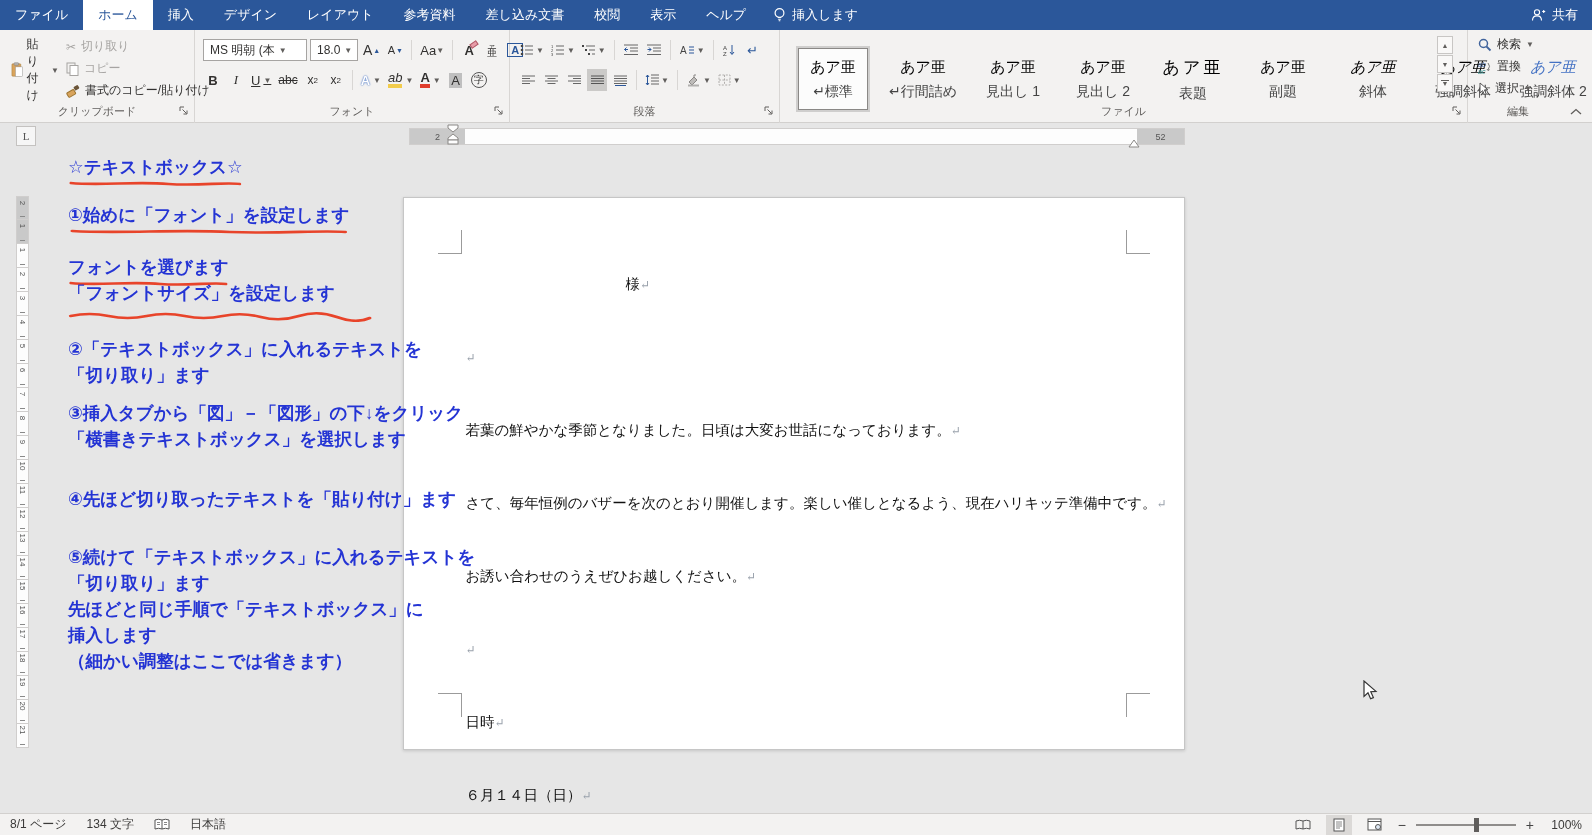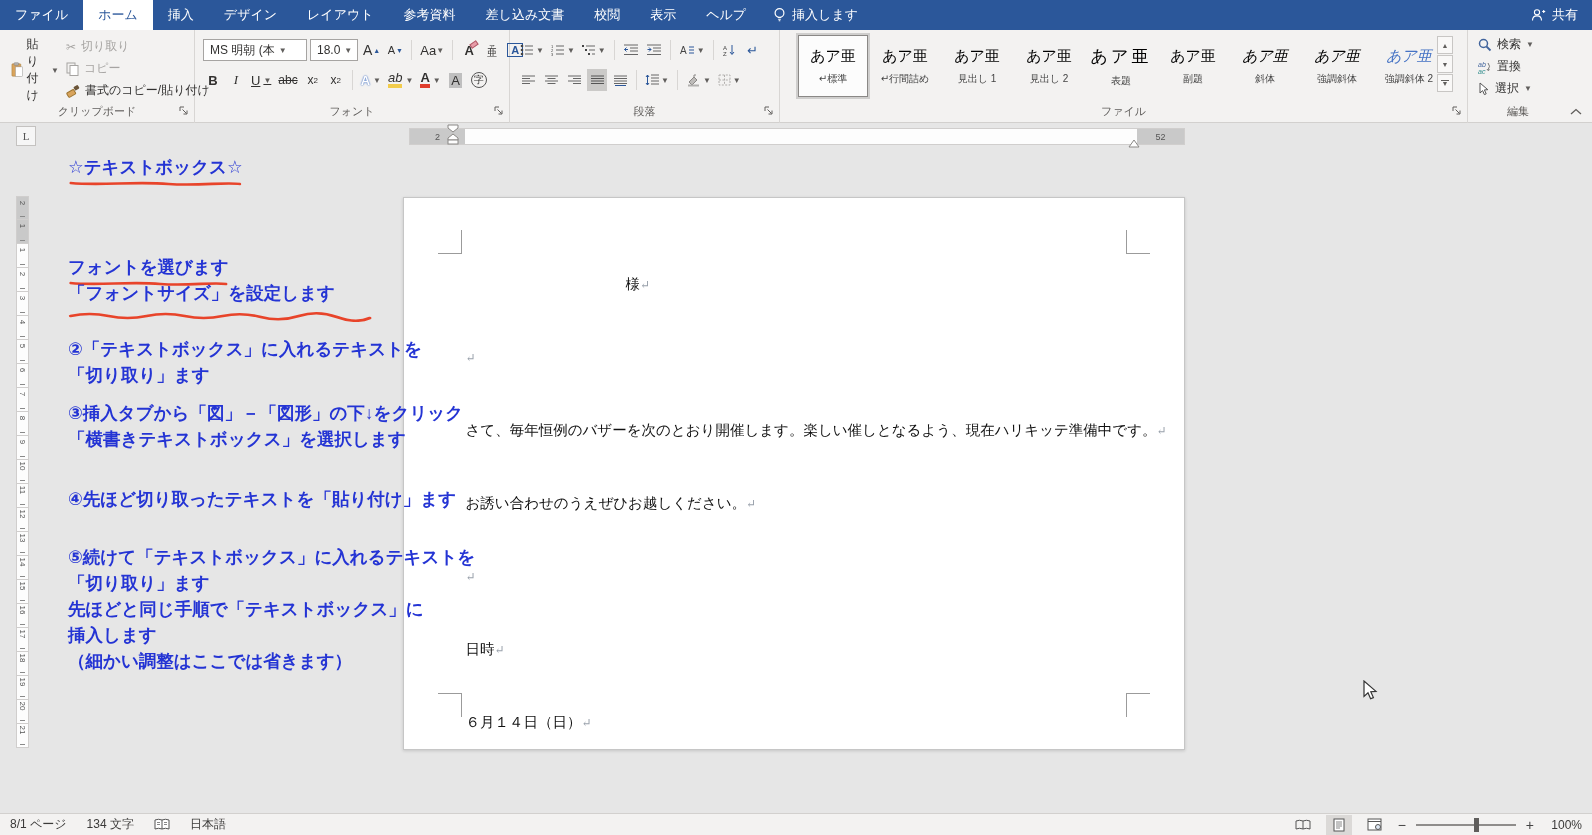--- a/index.html
+++ b/index.html
@@ -55,28 +55,28 @@
   .a-outline { color:#fff; text-shadow:0 0 1px #4472c4,0 0 2px #4472c4; font-weight:bold; }
   .a-shade { background:#bfbfbf; padding:0 2px; }
   .enclose { border:1px solid #555; border-radius:50%; font-size:10px; width:16px; height:16px; display:flex; align-items:center; justify-content:center; }
   .ruby-ic { display:inline-flex; flex-direction:column; align-items:center; line-height:6px; }
   .ruby-ic .rb-top { font-size:6px; }
   .ruby-ic .rb-main { font-size:10px; }
   .erase-a { position:relative; font-weight:bold; }
   .erase-a i { position:absolute; right:-4px; top:-1px; width:8px; height:5px; background:#e79ca8; transform:rotate(-35deg); border:1px solid #b05a68; font-style:normal;}
 
   
-  .styles-gallery { position:absolute; left:6px; top:5px; display:flex; gap:2px;padding-left:12px; }
+  .styles-gallery { position:absolute; left:6px; top:18px; display:flex; gap:20px;padding-left:12px; }
   .style-card { width:70px; height:62px; display:flex; flex-direction:column; align-items:center; justify-content:center; gap:6px; border:1px solid transparent; }
   .style-card.selected { border:1px solid #8a8886; outline:2px solid #cfcecd; background:#fcfcfc; }
   .style-sample { font-size:15px; color:#000; white-space:nowrap; }
   .style-card.italic .style-sample { font-style:italic; font-family:"Liberation Serif",serif; }
   .style-card.blue .style-sample { color:#4472c4; }
   .style-card.big .style-sample { font-size:17px; letter-spacing:3px; }
-  .style-name { font-size:10px; color:#444; white-space:nowrap; }
+  .style-name { font-size:14px; color:#444; white-space:nowrap; }
   .styles-scroll { position:absolute; right:14px; top:6px; width:16px; display:flex; flex-direction:column; gap:1px; }
   .sbtn { width:16px; height:18px; border:1px solid #c8c6c4; background:#f9f8f7; font-size:7px; color:#605e5c; display:flex; align-items:center; justify-content:center; flex-direction:column; line-height:5px;}
 
   .ed-col { position:absolute; left:10px; top:6px; display:flex; flex-direction:column; gap:5px; }
   .ed-item { display:flex; align-items:center; gap:5px; font-size:12px; white-space:nowrap; }
   .collapse-ribbon { position:absolute; right:8px; bottom:6px; width:14px; height:12px; color:#605e5c; }
 
   
   .ruler-row { position:absolute; left:0; top:123px; width:1592px; height:27px; background:#e6e6e6; }
   .tab-selector { position:absolute; left:16px; top:3px; width:20px; height:20px; background:#f6f6f6; border:1px solid #c4c2c0; color:#555; font-size:11px; display:flex; align-items:center; justify-content:center; font-family:"Liberation Serif",serif; }
@@ -560,20 +560,23 @@
       <div class="crop crop-bl"></div>
       <div class="crop crop-br"></div>
       <div class="doc-text">
           <div class="doc-line addressee">
     <span class="doc-line-text">様</span><span class="pilcrow">↵</span>
   </div>
           <div class="doc-line">
     <span class="doc-line-text"></span><span class="pilcrow">↵</span>
   </div>
           <div class="doc-line">
+    <span class="doc-line-text">若葉の鮮やかな季節となりました。日頃は大変お世話になっております。</span><span class="pilcrow">↵</span>
+  </div>
+          <div class="doc-line">
     <span class="doc-line-text">さて、毎年恒例のバザーを次のとおり開催します。楽しい催しとなるよう、現在ハリキッテ準備中です。</span><span class="pilcrow">↵</span>
   </div>
           <div class="doc-line">
     <span class="doc-line-text">お誘い合わせのうえぜひお越しください。</span><span class="pilcrow">↵</span>
   </div>
           <div class="doc-line">
     <span class="doc-line-text"></span><span class="pilcrow">↵</span>
   </div>
           <div class="doc-line">
     <span class="doc-line-text">日時</span><span class="pilcrow">↵</span>
@@ -665,20 +668,21 @@
     <span class="ann-wrap">
       <span class="ann-text">☆テキストボックス☆</span>
       <svg class="ul ul-line" viewBox="0 0 200 9" preserveAspectRatio="none">
             <path d="M3,5 C40,8 75,3 115,6 C150,8 180,4 197,6"></path>
           </svg>
       
     </span>
   </div>
       <div class="ann-line ul-straight" style="top: 203px;">
     <span class="ann-wrap">
+      <span class="ann-text">①始めに「フォント」を設定します</span>
       <svg class="ul ul-line" viewBox="0 0 200 9" preserveAspectRatio="none">
             <path d="M3,5 C40,8 75,3 115,6 C150,8 180,4 197,6"></path>
           </svg>
       
     </span>
   </div>
       <div class="ann-line ul-straight" style="top: 255px;">
     <span class="ann-wrap">
       <span class="ann-text">フォントを選びます</span>
       <svg class="ul ul-line" viewBox="0 0 200 9" preserveAspectRatio="none">

